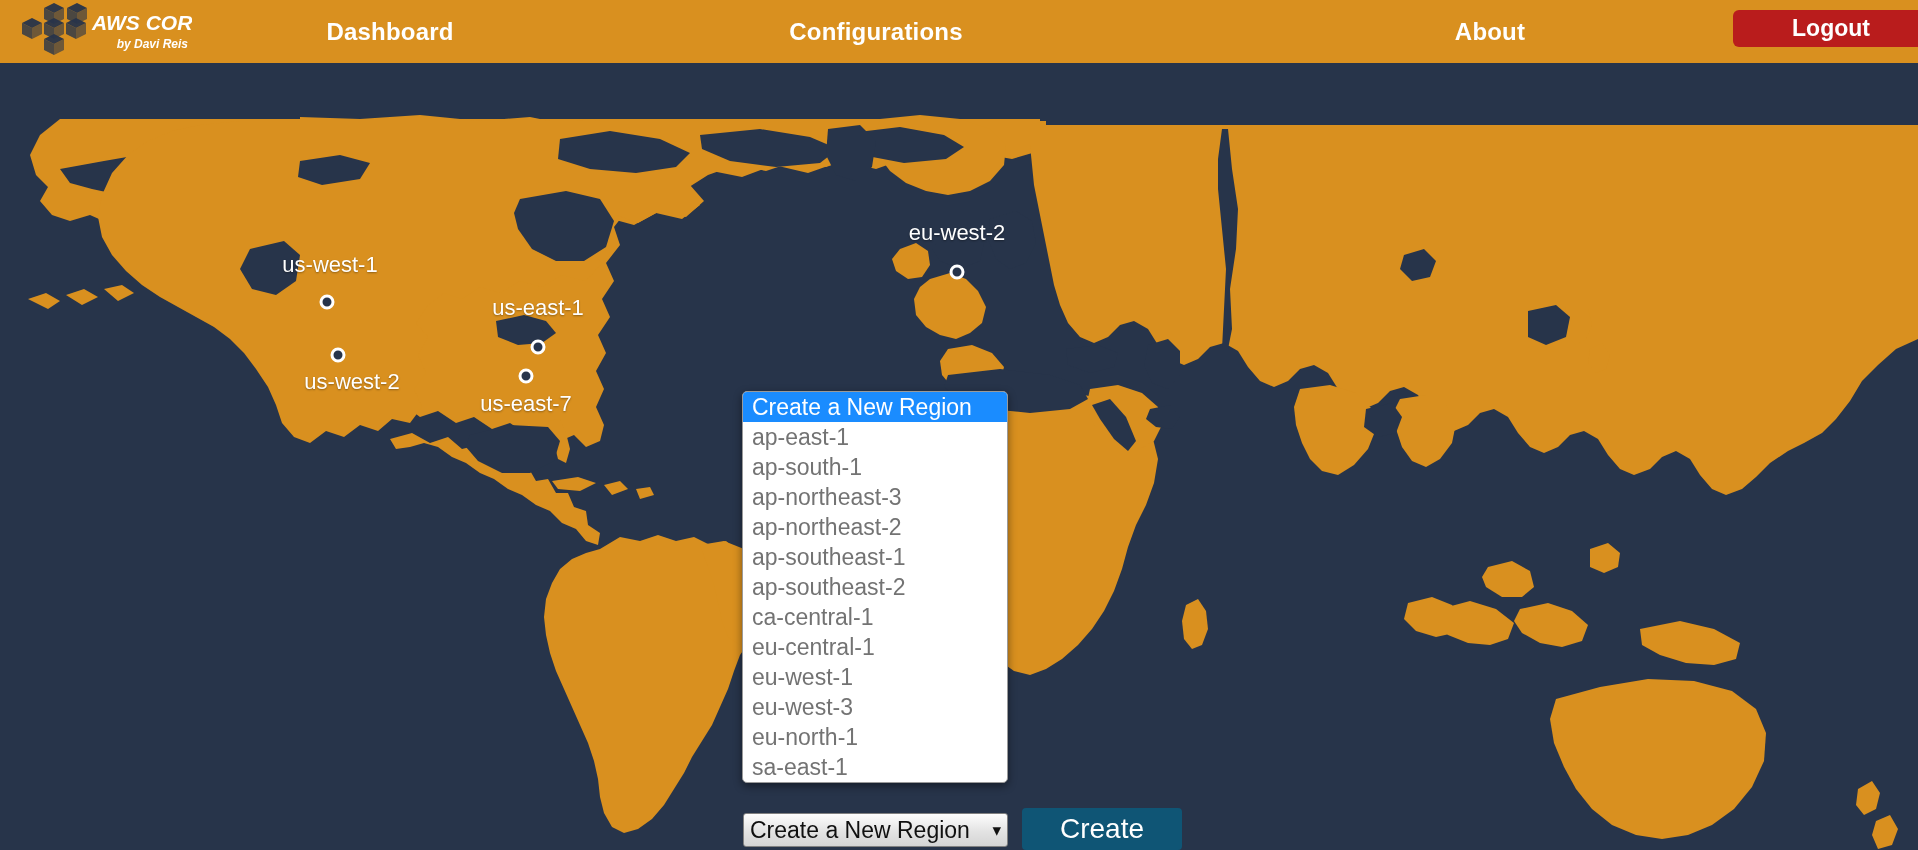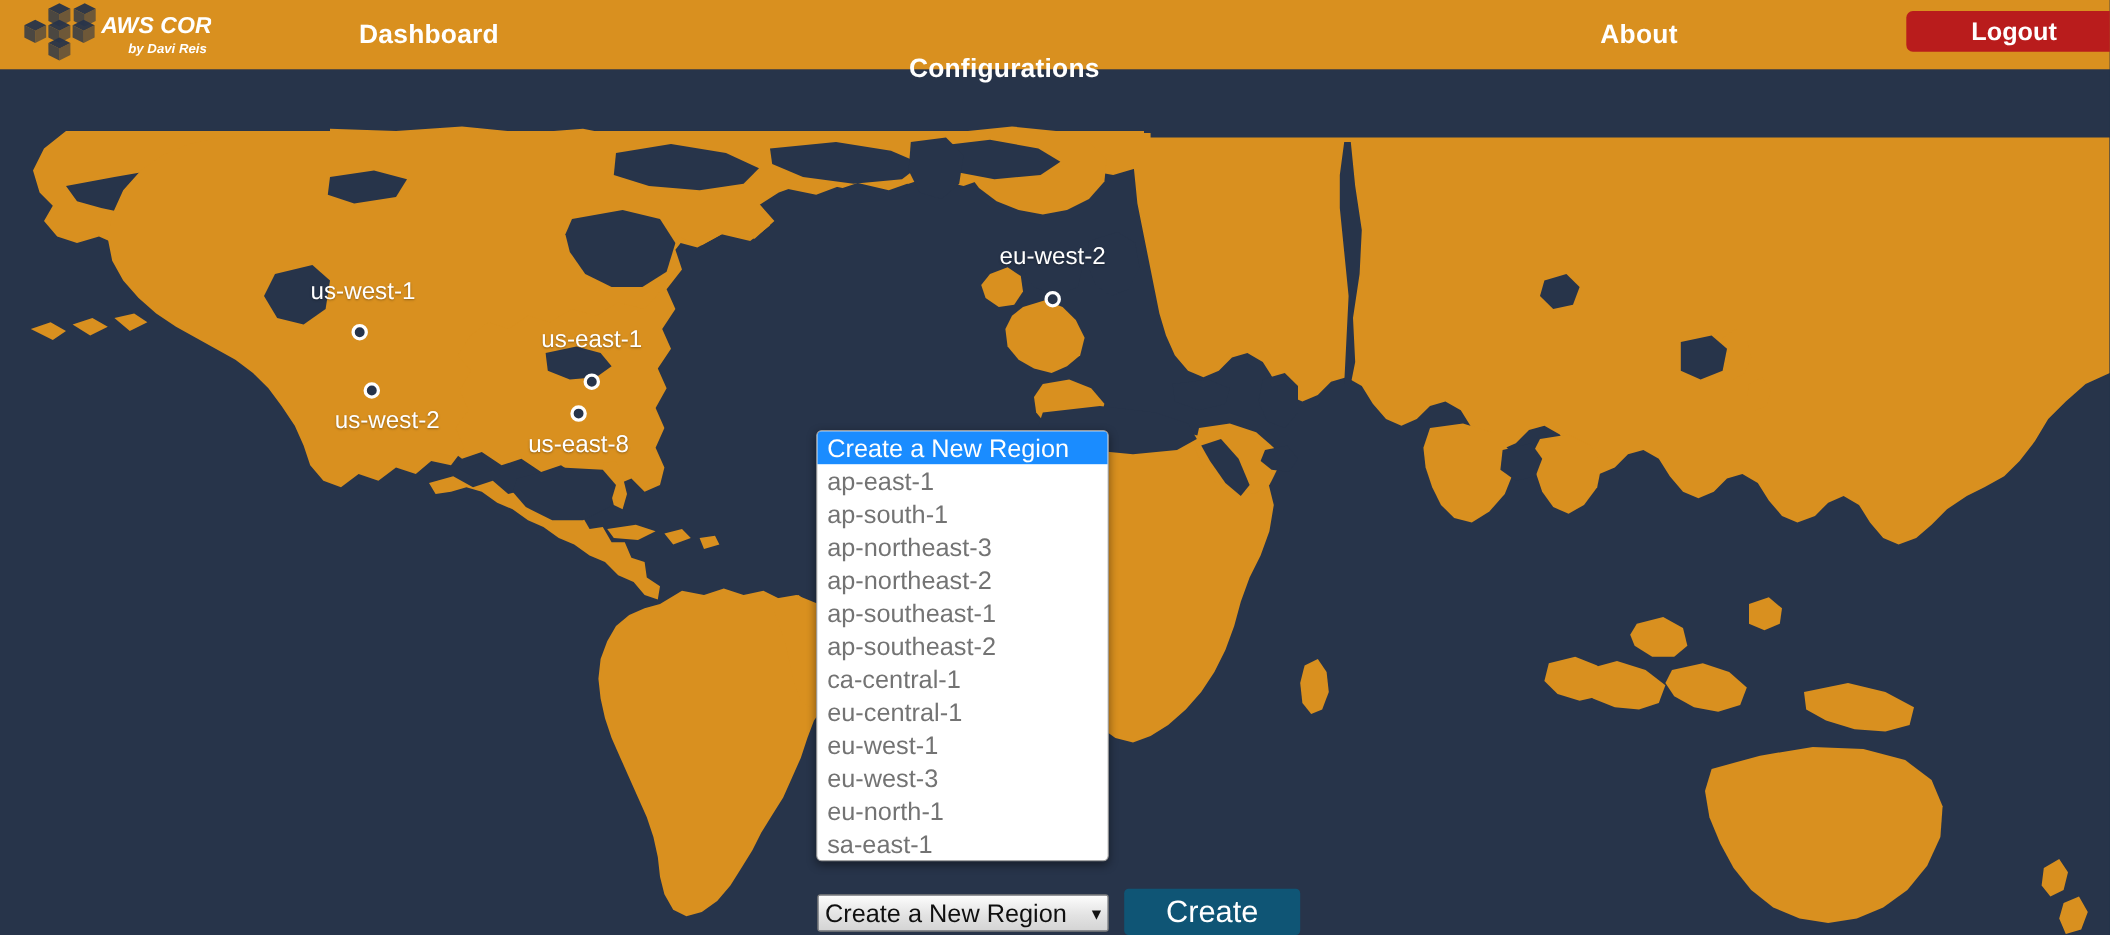--- a/index.html
+++ b/index.html
@@ -26,21 +26,21 @@
     display: block;
   }
   .nav-link {
     position: absolute; top: 0; height: 63px;
     display: flex; align-items: center; justify-content: center;
     color: #ffffff; font-size: 24px; font-weight: bold;
     text-decoration: none; letter-spacing: 0.2px;
     cursor: pointer; white-space: nowrap;
   }
   #nav-dashboard      { left: 280px; width: 220px; }
-  #nav-configurations { left: 783px; width: 260px; margin-top: 31px; }
+  #nav-configurations { left: 746px; width: 260px; }
   #nav-about          { left: 1400px; width: 180px; }
 
   #logout-button {
     position: absolute; left: 1733px; top: 10px;
     width: 196px; height: 37px;
     background: #b91c1c; color: #ffffff;
     border: none; border-radius: 6px;
     font-family: "Liberation Sans", sans-serif;
     font-size: 23px; font-weight: bold;
     cursor: pointer;
@@ -515,21 +515,21 @@
     <div class="region-marker" style="left:327px; top:239px;"></div>
     <div class="region-label" style="left:330px; top:202px;">us-west-1</div>
 
     <div class="region-marker" style="left:338px; top:292px;"></div>
     <div class="region-label" style="left:352px; top:319px;">us-west-2</div>
 
     <div class="region-marker" style="left:538px; top:284px;"></div>
     <div class="region-label" style="left:538px; top:245px;">us-east-1</div>
 
     <div class="region-marker" style="left:526px; top:313px;"></div>
-    <div class="region-label" style="left:526px; top:341px;">us-east-8</div>
+    <div class="region-label" style="left:526px; top:341px;">us-east-7</div>
 
     <div class="region-marker" style="left:957px; top:209px;"></div>
     <div class="region-label" style="left:957px; top:170px;">eu-west-2</div>
   </div>
 
   <div id="region-listbox">
     <div class="listbox-option selected">Create a New Region</div>
     <div class="listbox-option">ap-east-1</div>
     <div class="listbox-option">ap-south-1</div>
     <div class="listbox-option">ap-northeast-3</div>

